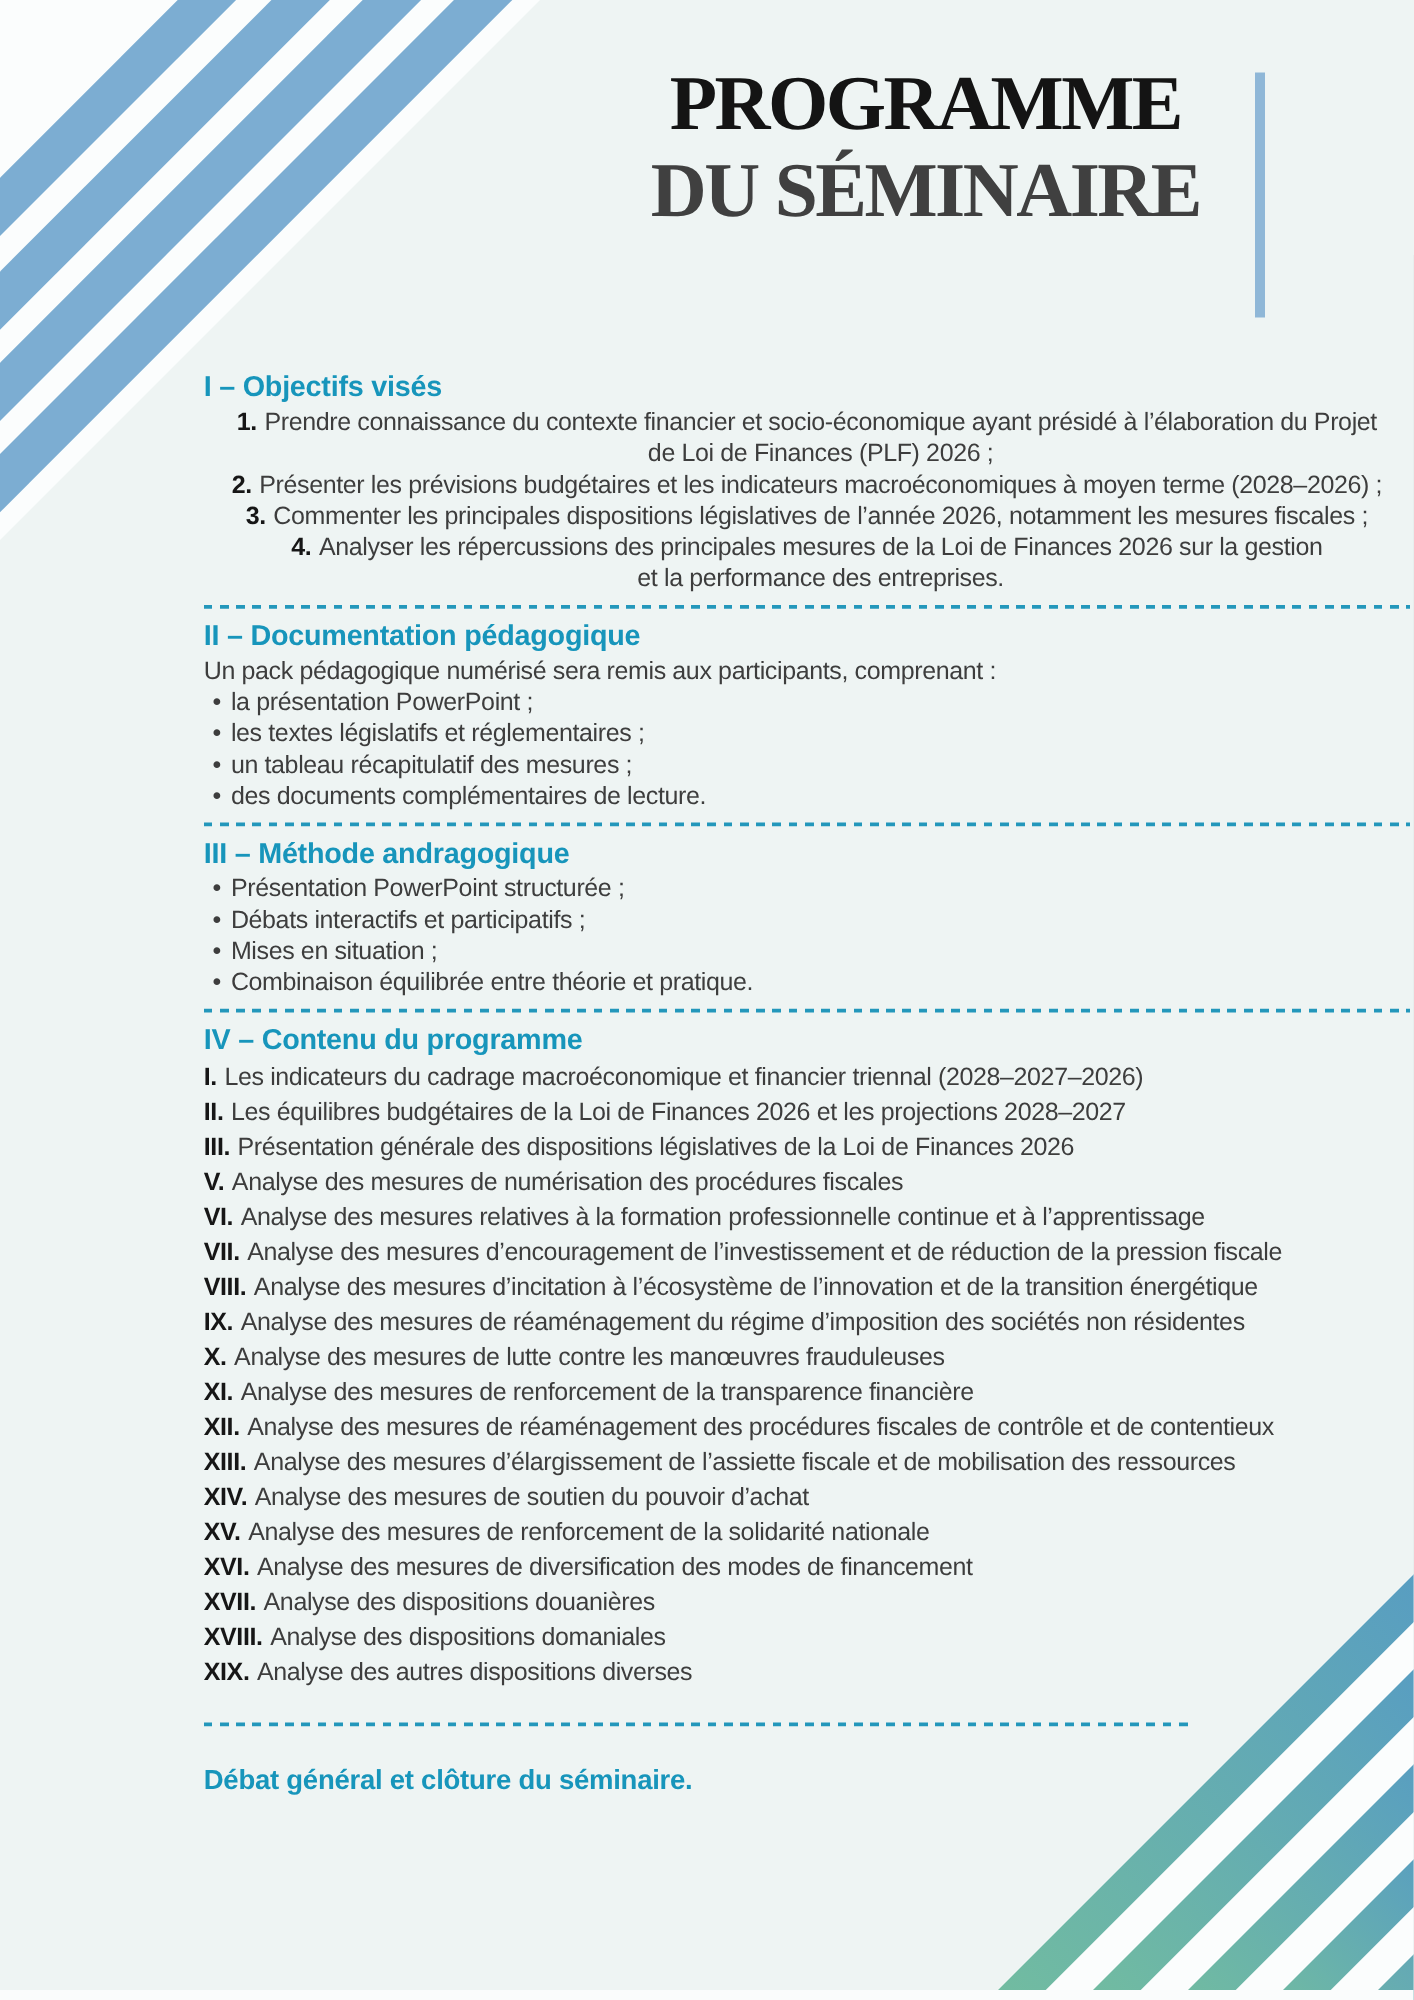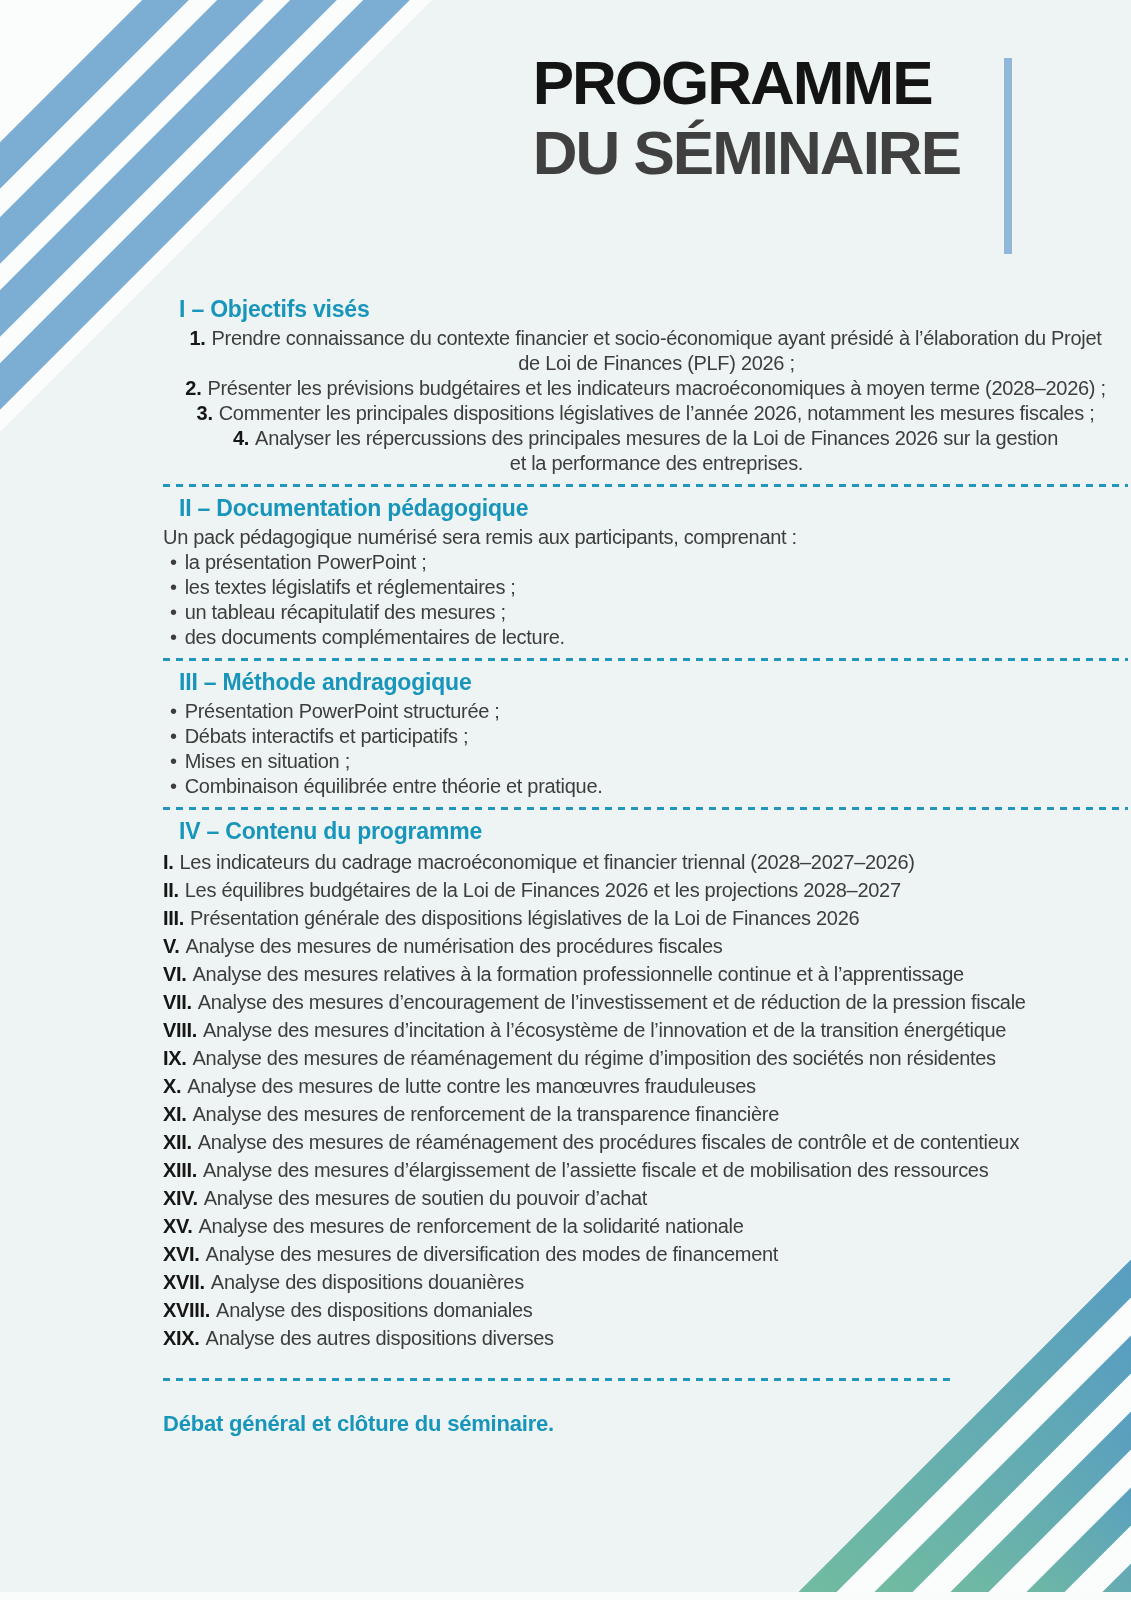--- a/index.html
+++ b/index.html
@@ -13,33 +13,33 @@
     clip-path:polygon(0 0, 432px 0, 0 432px); z-index:0; }
   .br-white { position:absolute; inset:0; background:#fbfdfd;
     clip-path:polygon(790px 1600px, 1131px 1259px, 1131px 1600px); z-index:0; }
   .stripe { position:absolute; z-index:1; transform:rotate(-45deg); }
   .stripe-tl { height:33px; background:#7cadd2; }
   .stripe-br { height:27px; background:linear-gradient(to right,#74bf9d,#569bc4); }
   .bottom-strip { position:absolute; left:0; right:0; bottom:0; height:8px;
     background:#fafcfc; z-index:2; }
 
   
-  .title-block { position:absolute; top:48px; right:171px; text-align:left; z-index:3; }
+  .title-block { position:absolute; top:48px; right:171px; text-align:center; z-index:3;font-family:Liberation Serif, serif; }
   .title-line1 { font-size:62px; font-weight:bold; letter-spacing:-2px;
     color:#141414; line-height:70px; white-space:nowrap; }
   .title-line2 { font-size:62px; font-weight:bold; letter-spacing:-2px;
     color:#404040; line-height:70px; white-space:nowrap; }
   .title-bar { position:absolute; left:1004px; top:58px; width:8px; height:196px;
     background:#8fb7d7; z-index:3; }
 
   
   .content { position:absolute; left:163px; top:296px; width:965px;
     color:#3d3d3d; font-size:20px; letter-spacing:-0.3px; z-index:3; }
   h2.sec { font-size:23px; font-weight:bold; color:#1795bb;
-    margin:0 0 4px 16px; line-height:26px; letter-spacing:-0.2px; white-space:nowrap; }
+    margin:0 0 4px 0; line-height:26px; letter-spacing:-0.2px; white-space:nowrap; }
   .sep { height:3px; margin:8px 0 8px 0;
     background-image:repeating-linear-gradient(to right,#2397bb 0 7px, transparent 7px 13px); }
   .sep-short { width:790px; }
   .item { line-height:25px; padding-left:22px; text-indent:-22px; white-space:nowrap;text-align:center; }
   .item b, .row b { color:#161616; margin-right:6px; font-weight:bold; }
   .intro { line-height:25px; white-space:nowrap; }
   .bullet-row { line-height:25px; padding-left:20px; text-indent:-13px; white-space:nowrap; }
   .bullet { margin-right:8px; }
   .row { line-height:28px; padding-left:32px; text-indent:-32px; white-space:nowrap; }
   .footer-line { margin-top:30px; font-size:22px; font-weight:bold;

